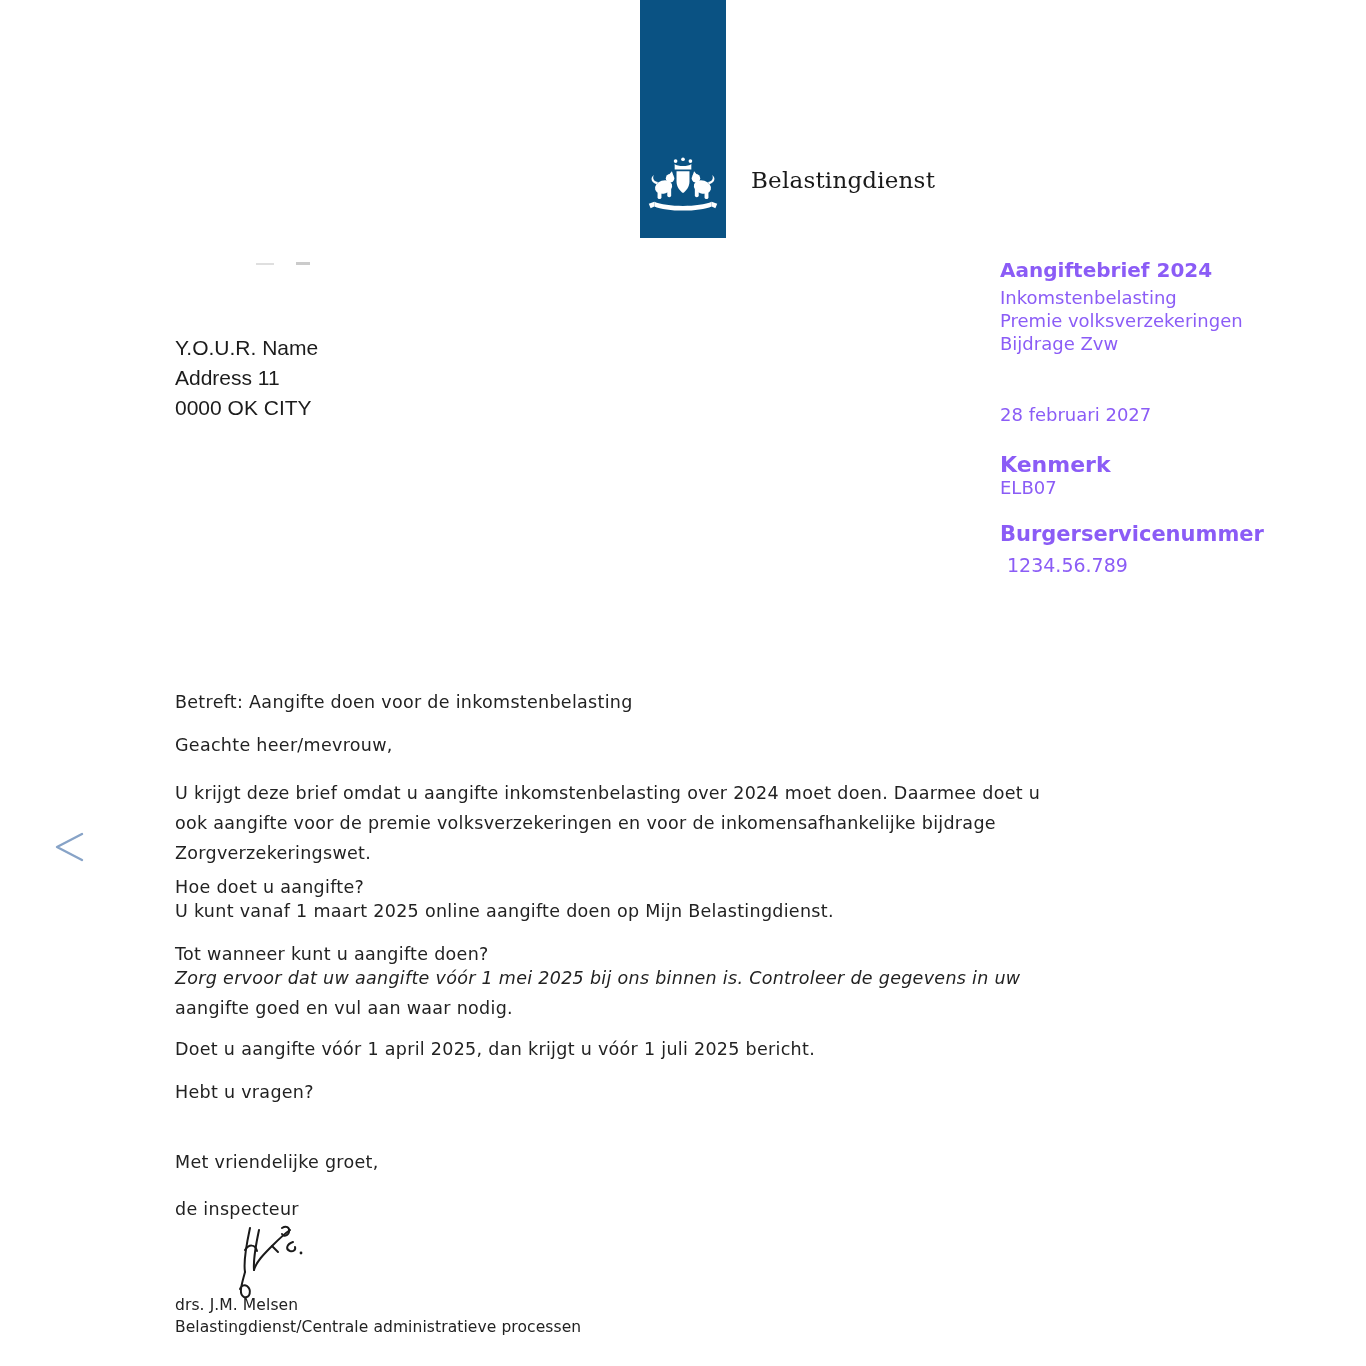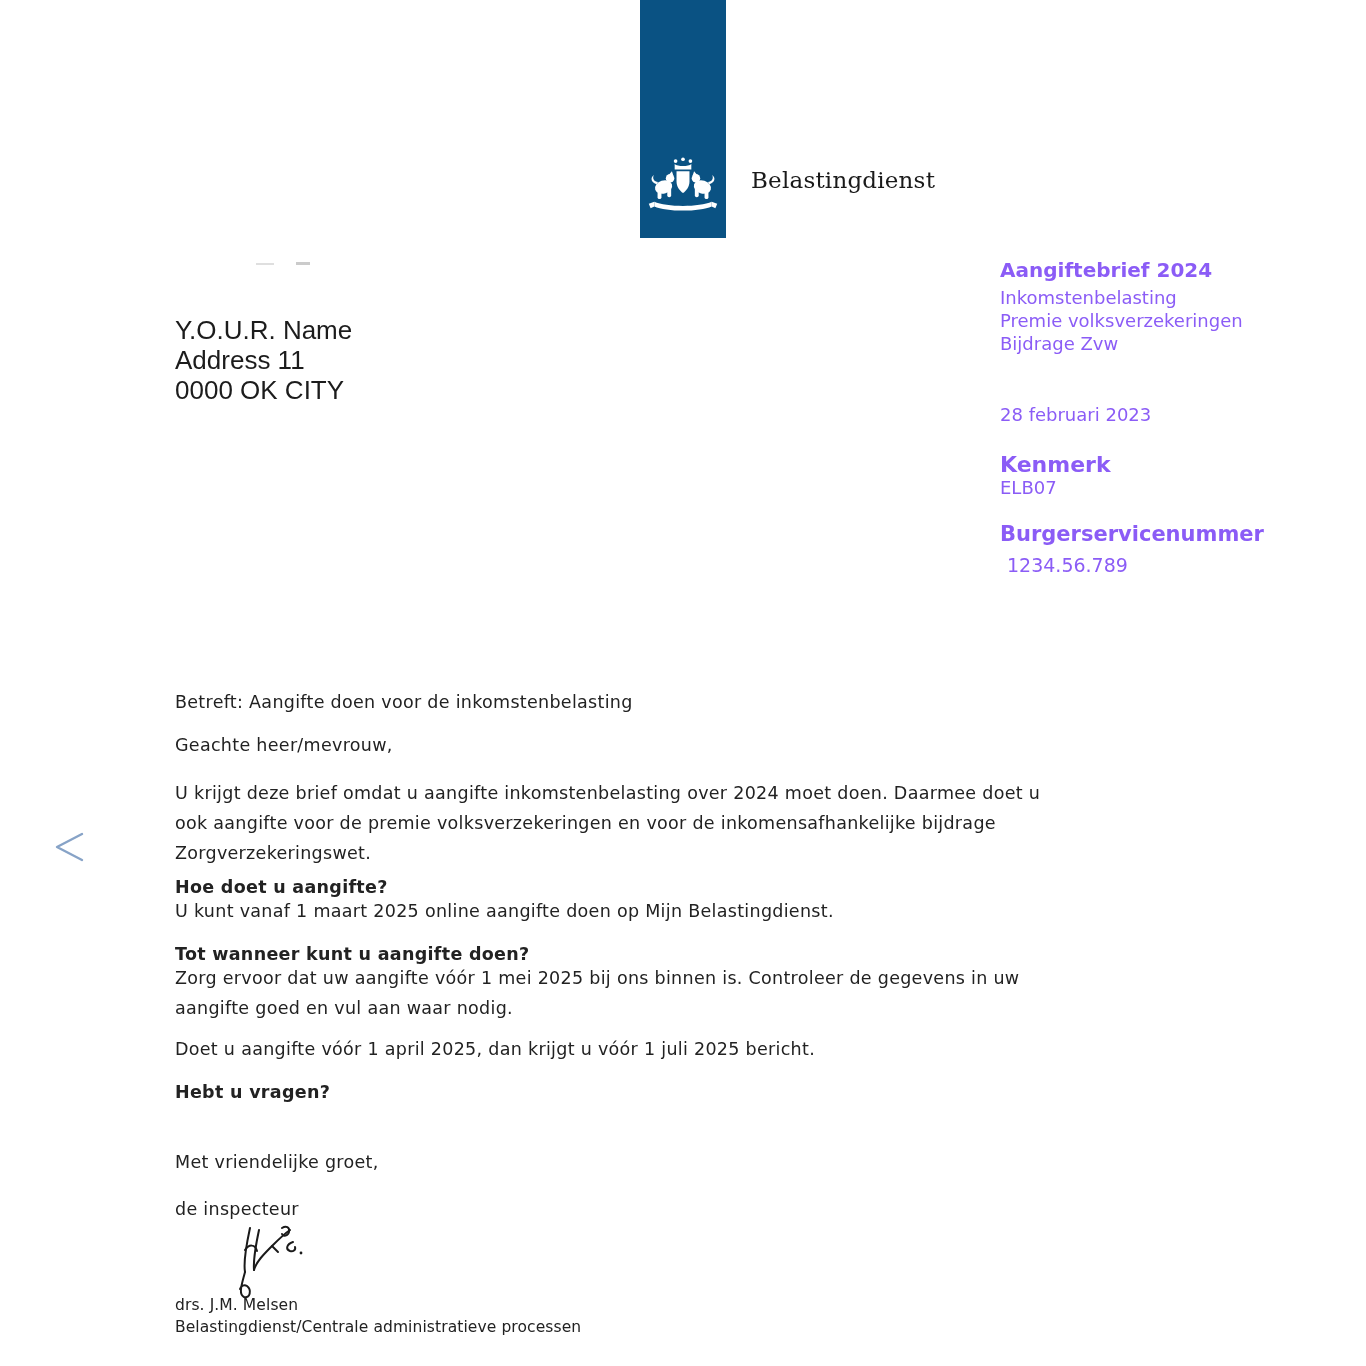--- a/index.html
+++ b/index.html
@@ -20,48 +20,48 @@
     letter-spacing:0.2px;
   }
 
   
   .smudge { position:absolute; background:#b9b9b9; }
   .smudge-a { left:248px; top:263px; width:18px; height:2px; opacity:.45; }
   .smudge-b { left:288px; top:262px; width:14px; height:3px; opacity:.75; }
 
   
   .recipient {
-    position:absolute; left:167px; top:315px;
-    font-family:"Liberation Sans", sans-serif; font-size:26px; line-height:30px;
+    position:absolute; left:167px; top:333px;
+    font-family:"Liberation Sans", sans-serif; font-size:21px; line-height:30px;
     color:#1c1c1c;
   }
 
   
   .m-line { position:absolute; left:992px; color:#8b5cf6; }
   .m-title { top:258px; font-size:20px; font-weight:bold; }
   .m-subj1 { top:287px; font-size:18px; }
   .m-subj2 { top:310px; font-size:18px; }
   .m-subj3 { top:333px; font-size:18px; }
   .m-date  { top:404px; font-size:18px; }
   .m-klabel{ top:452px; font-size:22px; font-weight:bold; }
   .m-kval  { top:477px; font-size:18px; }
   .m-blabel{ top:522px; font-size:21px; font-weight:bold; }
   .m-bval  { top:554px; left:999px; font-size:19px; }
 
   
   .chevron { position:absolute; left:44px; top:830px; width:34px; height:34px; cursor:pointer; }
 
   
   .b-line { position:absolute; left:167px; font-size:17.5px; letter-spacing:0.3px; color:#222222; }
-  .b-bold { font-weight:bold; }
+  .b-bold { font-weight:normal; }
   .y-betreft { top:692px; }
   .y-salut   { top:735px; }
   .y-p1a { top:783px; } .y-p1b { top:813px; } .y-p1c { top:843px; }
   .y-h1  { top:877px; } .y-t1  { top:901px; }
-  .y-h2  { top:944px; } .y-t2a { top:968px; } .y-t2b { top:998px; }
+  .y-h2  { top:944px; } .y-t2a { top:968px;font-style:italic; } .y-t2b { top:998px; }
   .y-note{ top:1039px; }
   .y-h3  { top:1082px; } .y-t3 { top:1106px; }
   .y-close { top:1152px; }
   .y-role  { top:1199px; }
   .y-name  { top:1296px; font-size:15.5px; letter-spacing:0.1px; }
   .y-dept  { top:1318px; font-size:15.5px; letter-spacing:0.1px; }
 
   .signature { position:absolute; left:212px; top:1218px; width:100px; height:85px; }
 </style>
 </head>
@@ -112,21 +112,21 @@
   <div class="recipient">
     <div>Y.O.U.R. Name</div>
     <div>Address 11</div>
     <div>0000 OK  CITY</div>
   </div>
 
   <div class="abs m-line m-title">Aangiftebrief 2024</div>
   <div class="abs m-line m-subj1">Inkomstenbelasting</div>
   <div class="abs m-line m-subj2">Premie volksverzekeringen</div>
   <div class="abs m-line m-subj3">Bijdrage Zvw</div>
-  <div class="abs m-line m-date">28 februari 2023</div>
+  <div class="abs m-line m-date">28 februari 2027</div>
   <div class="abs m-line m-klabel">Kenmerk</div>
   <div class="abs m-line m-kval">ELB07</div>
   <div class="abs m-line m-blabel">Burgerservicenummer</div>
   <div class="abs m-line m-bval">1234.56.789</div>
 
   <svg class="chevron" viewBox="0 0 34 34">
     <polyline points="30,4 5,17 30,30" fill="none" stroke="#87a3c7" stroke-width="2.4" stroke-linecap="round" stroke-linejoin="round"></polyline>
   </svg>
 
   <div class="abs b-line y-betreft">Betreft: Aangifte doen voor de inkomstenbelasting</div>

